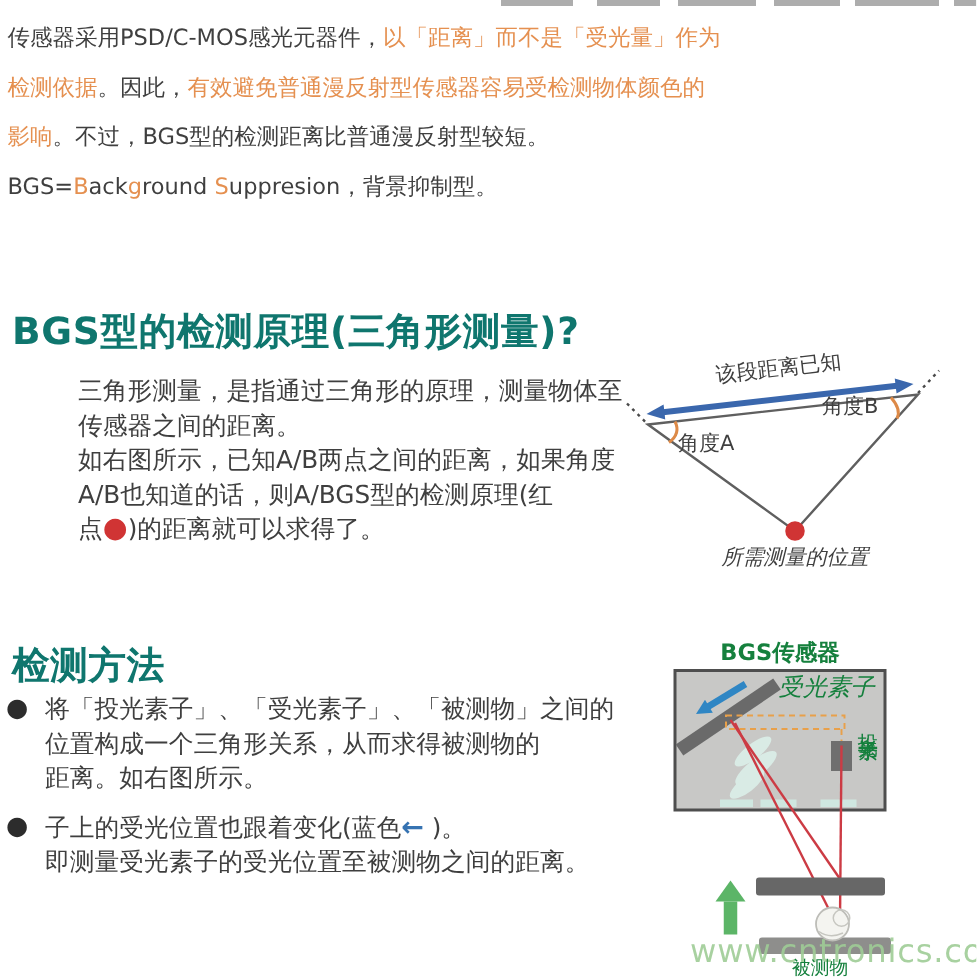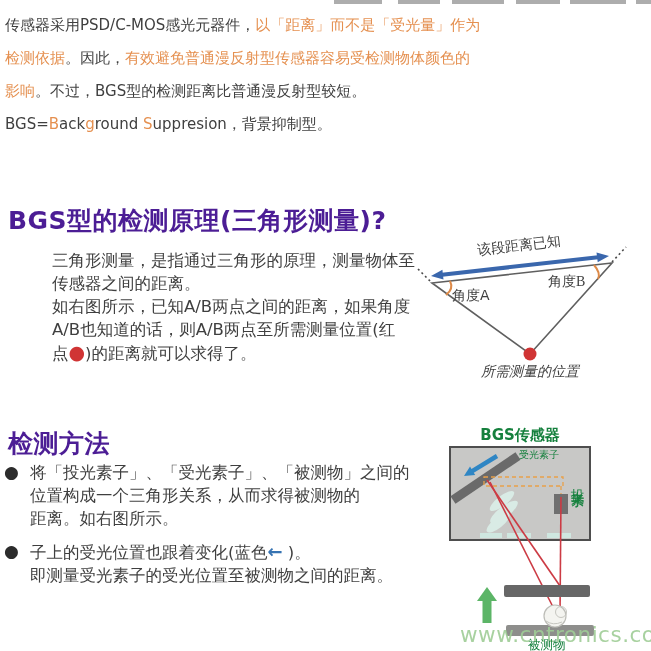--- a/index.html
+++ b/index.html
@@ -11,54 +11,54 @@
   .line   { white-space:nowrap; }
 
   
   .artifact { position:absolute; top:0; height:4px; background:#919191; opacity:.75; }
 
   
   #intro { position:absolute; left:5px; top:9px; width:642px;
            font-size:15px; line-height:33px; }
 
   
-  .h2 { position:absolute; left:8px; color:#4c1d95; font-size:25px;
+  .h2 { position:absolute; left:8px; color:#0f766e; font-size:25px;
         font-weight:600; letter-spacing:.5px; white-space:nowrap; }
   #h2-principle { top:204px; }
   #h2-method    { top:427px; }
 
   
   #sec1-body { position:absolute; left:8px; top:249px; width:405px;
                font-size:16.5px; line-height:23px; color:#3f3f3f;margin-left:44px; }
   .red-dot-inline { color:#d03434; font-size:19px; line-height:23px; }
 
   
   #tri { position:absolute; left:405px; top:231px; width:246px; height:160px; }
   #tri .lbl { position:absolute; color:#3f3f3f; font-size:14px; white-space:nowrap; }
   #tri-known { left:36px; top:6px; width:156px; text-align:center;
                font-size:15px; transform:rotate(-6.5deg); }
   #tri-angle-a { left:47px; top:56px; }
-  #tri-angle-b { left:143px; top:42px;font-family:Liberation Serif, serif; }
+  #tri-angle-b { left:143px; top:31px; }
   #tri-target  { left:55px; top:132px; width:140px; text-align:center;font-style:italic; }
 
   
   #bullets { position:absolute; left:4px; top:461px; width:430px;
              font-size:16.5px; line-height:23px; color:#3f3f3f; }
   .bullet { display:flex; }
   .bullet + .bullet { margin-top:10px; }
   .bullet .marker { width:26px; font-size:17px; color:#2c2c2c; line-height:23px; }
   .inline-up   { color:#4aaf62; font-weight:bold; font-size:18px; }
   .inline-left { color:#3673b2; font-weight:bold; font-size:18px; }
 
   
   #sensor { position:absolute; left:440px; top:425px; width:211px; height:226px; }
   #sensor .lbl { position:absolute; color:#15803d; white-space:nowrap; }
   #sensor-title { left:0; top:1px; width:160px; text-align:center;
                   font-size:15px; font-weight:600; }
-  #sensor-receiver-lbl { left:79px; top:23px; font-size:10px; }
+  #sensor-receiver-lbl { left:79px; top:23px; font-size:16px;font-style:italic; }
   #sensor-emitter-lbl  { left:129px; top:53px; font-size:13.5px;
                          writing-mode:vertical-rl; letter-spacing:2px; }
   #sensor-object-lbl   { left:88px; top:212px; font-size:12.5px; z-index:6; }
 
   
   #watermark { position:absolute; left:460px; top:622px; font-size:21.5px;
                letter-spacing:.5px; color:#9fcd96; opacity:.9; z-index:5;
                white-space:nowrap; }
 </style>
 </head>
@@ -79,21 +79,21 @@
     <div class="line"><span class="orange">影响</span><span class="dark">。不过，BGS型的检测距离比普通漫反射型较短。</span></div>
     <div class="line"><span class="dark">BGS=</span><span class="orange">B</span><span class="dark">ack</span><span class="orange">g</span><span class="dark">round </span><span class="orange">S</span><span class="dark">uppresion，背景抑制型。</span></div>
   </div>
 
   <div id="h2-principle" class="h2">BGS型的检测原理(三角形测量)?</div>
 
   <div id="sec1-body">
     <div class="line">三角形测量，是指通过三角形的原理，测量物体至</div>
     <div class="line">传感器之间的距离。</div>
     <div class="line">如右图所示，已知A/B两点之间的距离，如果角度</div>
-    <div class="line">A/B也知道的话，则A/B两点至所需测量位置(红</div>
+    <div class="line">A/B也知道的话，则A/BGS型的检测原理(红</div>
     <div class="line"><span>点</span><span class="red-dot-inline">●</span><span>)的距离就可以求得了。</span></div>
   </div>
 
   <div id="tri">
     <svg width="246" height="160" viewBox="0 0 246 160">
 
       <line x1="13" y1="38" x2="27" y2="52" stroke="#4a4a4a" stroke-width="1.6" stroke-dasharray="2,3"></line>
       <line x1="207" y1="31" x2="221" y2="16" stroke="#4a4a4a" stroke-width="1.6" stroke-dasharray="2,3"></line>
 
       <polygon points="27,52 207,32 125,123" fill="none" stroke="#5f5f5f" stroke-width="1.6"></polygon>

